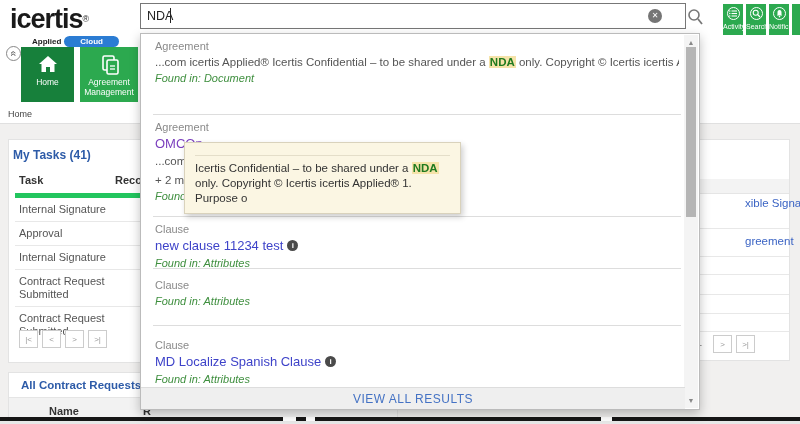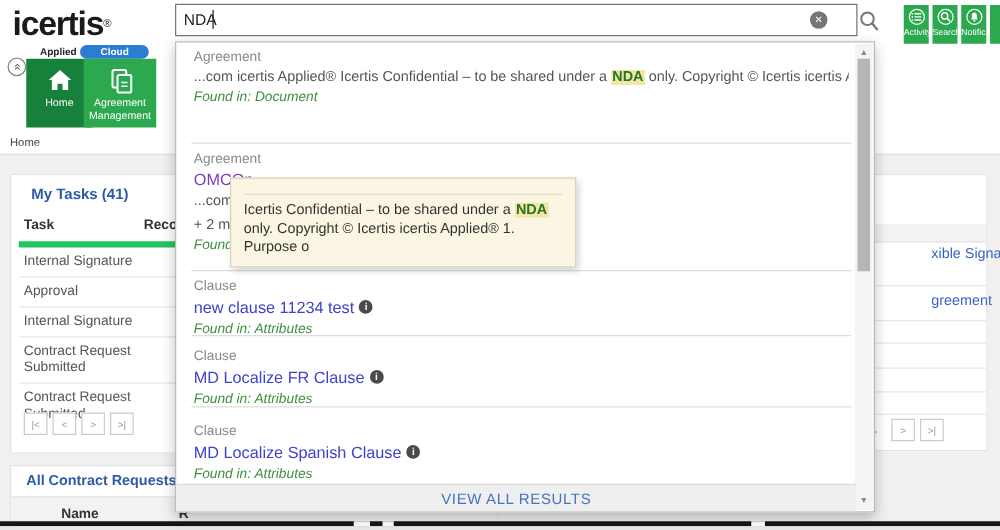--- a/index.html
+++ b/index.html
@@ -21,33 +21,33 @@
 
   .action-btn { top:4px; width:20px; height:31px; background:#2CA94F; color:#fff; text-align:center; cursor:pointer; overflow:hidden; }
   .action-btn .circ { margin:3px auto 0; width:13px; height:13px; border:1.3px solid #fff; border-radius:50%; display:flex; align-items:center; justify-content:center; }
   .action-btn .lbl { font-size:7px; margin-top:3px; white-space:nowrap; }
 
   
   .collapse-btn { left:6px; top:46px; width:15px; height:15px; border:1px solid #888; border-radius:50%; color:#555; font-size:10px; text-align:center; line-height:13px; background:#fff; cursor:pointer; }
   .collapse-btn span { display:inline-block; transform:rotate(90deg); }
   .tile { top:47px; height:55px; color:#fff; text-align:center; cursor:pointer; }
   .tile-home { left:21px; width:53px; background:#17803B; }
-  .tile-am { left:67px; width:58px; background:#2CA94F; }
+  .tile-am { left:80px; width:58px; background:#2CA94F; }
   .tile .ticon { margin-top:7px; height:20px; }
   .tile .tlbl { font-size:8.5px; line-height:9.5px; margin-top:4px; padding:0 2px; }
   .breadcrumb { left:8px; top:109px; font-size:9px; color:#444; }
 
   
   .card { background:#fff; border:1px solid #E3E3E3; }
   .panel-title { font-size:12px; font-weight:bold; color:#2D5BA8; }
   .link { color:#3B64C4; cursor:pointer;padding-left:42px; }
 
   
   .mt-card { left:8px; top:139px; width:230px; height:224px; }
-  .mt-title { left:16px; top:8px; }
+  .mt-title { left:4px; top:8px; }
   .mt-table { left:6px; right:6px; top:28px; font-size:11px; color:#555; }
   .mt-hrow { display:flex; border-bottom:5px solid #22c55e; padding:6px 0; font-weight:bold; color:#333; }
   .mt-row { display:flex; border-bottom:1px solid #E8E8E8; padding:5px 0; align-items:center; }
   .mt-c1 { width:96px; padding-left:4px; line-height:13px; }
   .mt-c2 { flex:1; padding-left:4px; }
   .pager { display:flex; gap:4px; }
   .mt-pager { left:10px; top:190px; }
   .pbtn { width:19px; height:18px; border:1px solid #CCC; background:#fff; color:#999; font-size:8px; text-align:center; line-height:17px; cursor:pointer; }
 
   
@@ -262,21 +262,20 @@
     </div>
 
     <div class="dd-block" style="height:52px;">
       <div class="dd-cat">Clause</div>
       <div class="dd-title"><span>new clause 11234 test</span><span class="info-icon">i</span></div>
       <div class="dd-found">Found in: Attributes</div>
     </div>
 
     <div class="dd-block" style="height:57px; padding-top:10px;">
       <div class="dd-cat">Clause</div>
-      <div class="dd-title"><span>MD Localize FR Clause</span><span class="info-icon">i</span></div>
       <div class="dd-found">Found in: Attributes</div>
     </div>
 
     <div class="dd-block" style="height:58px; padding-top:13px; border-bottom:none;">
       <div class="dd-cat">Clause</div>
       <div class="dd-title"><span>MD Localize Spanish Clause</span><span class="info-icon">i</span></div>
       <div class="dd-found">Found in: Attributes</div>
     </div>
 
   </div>

